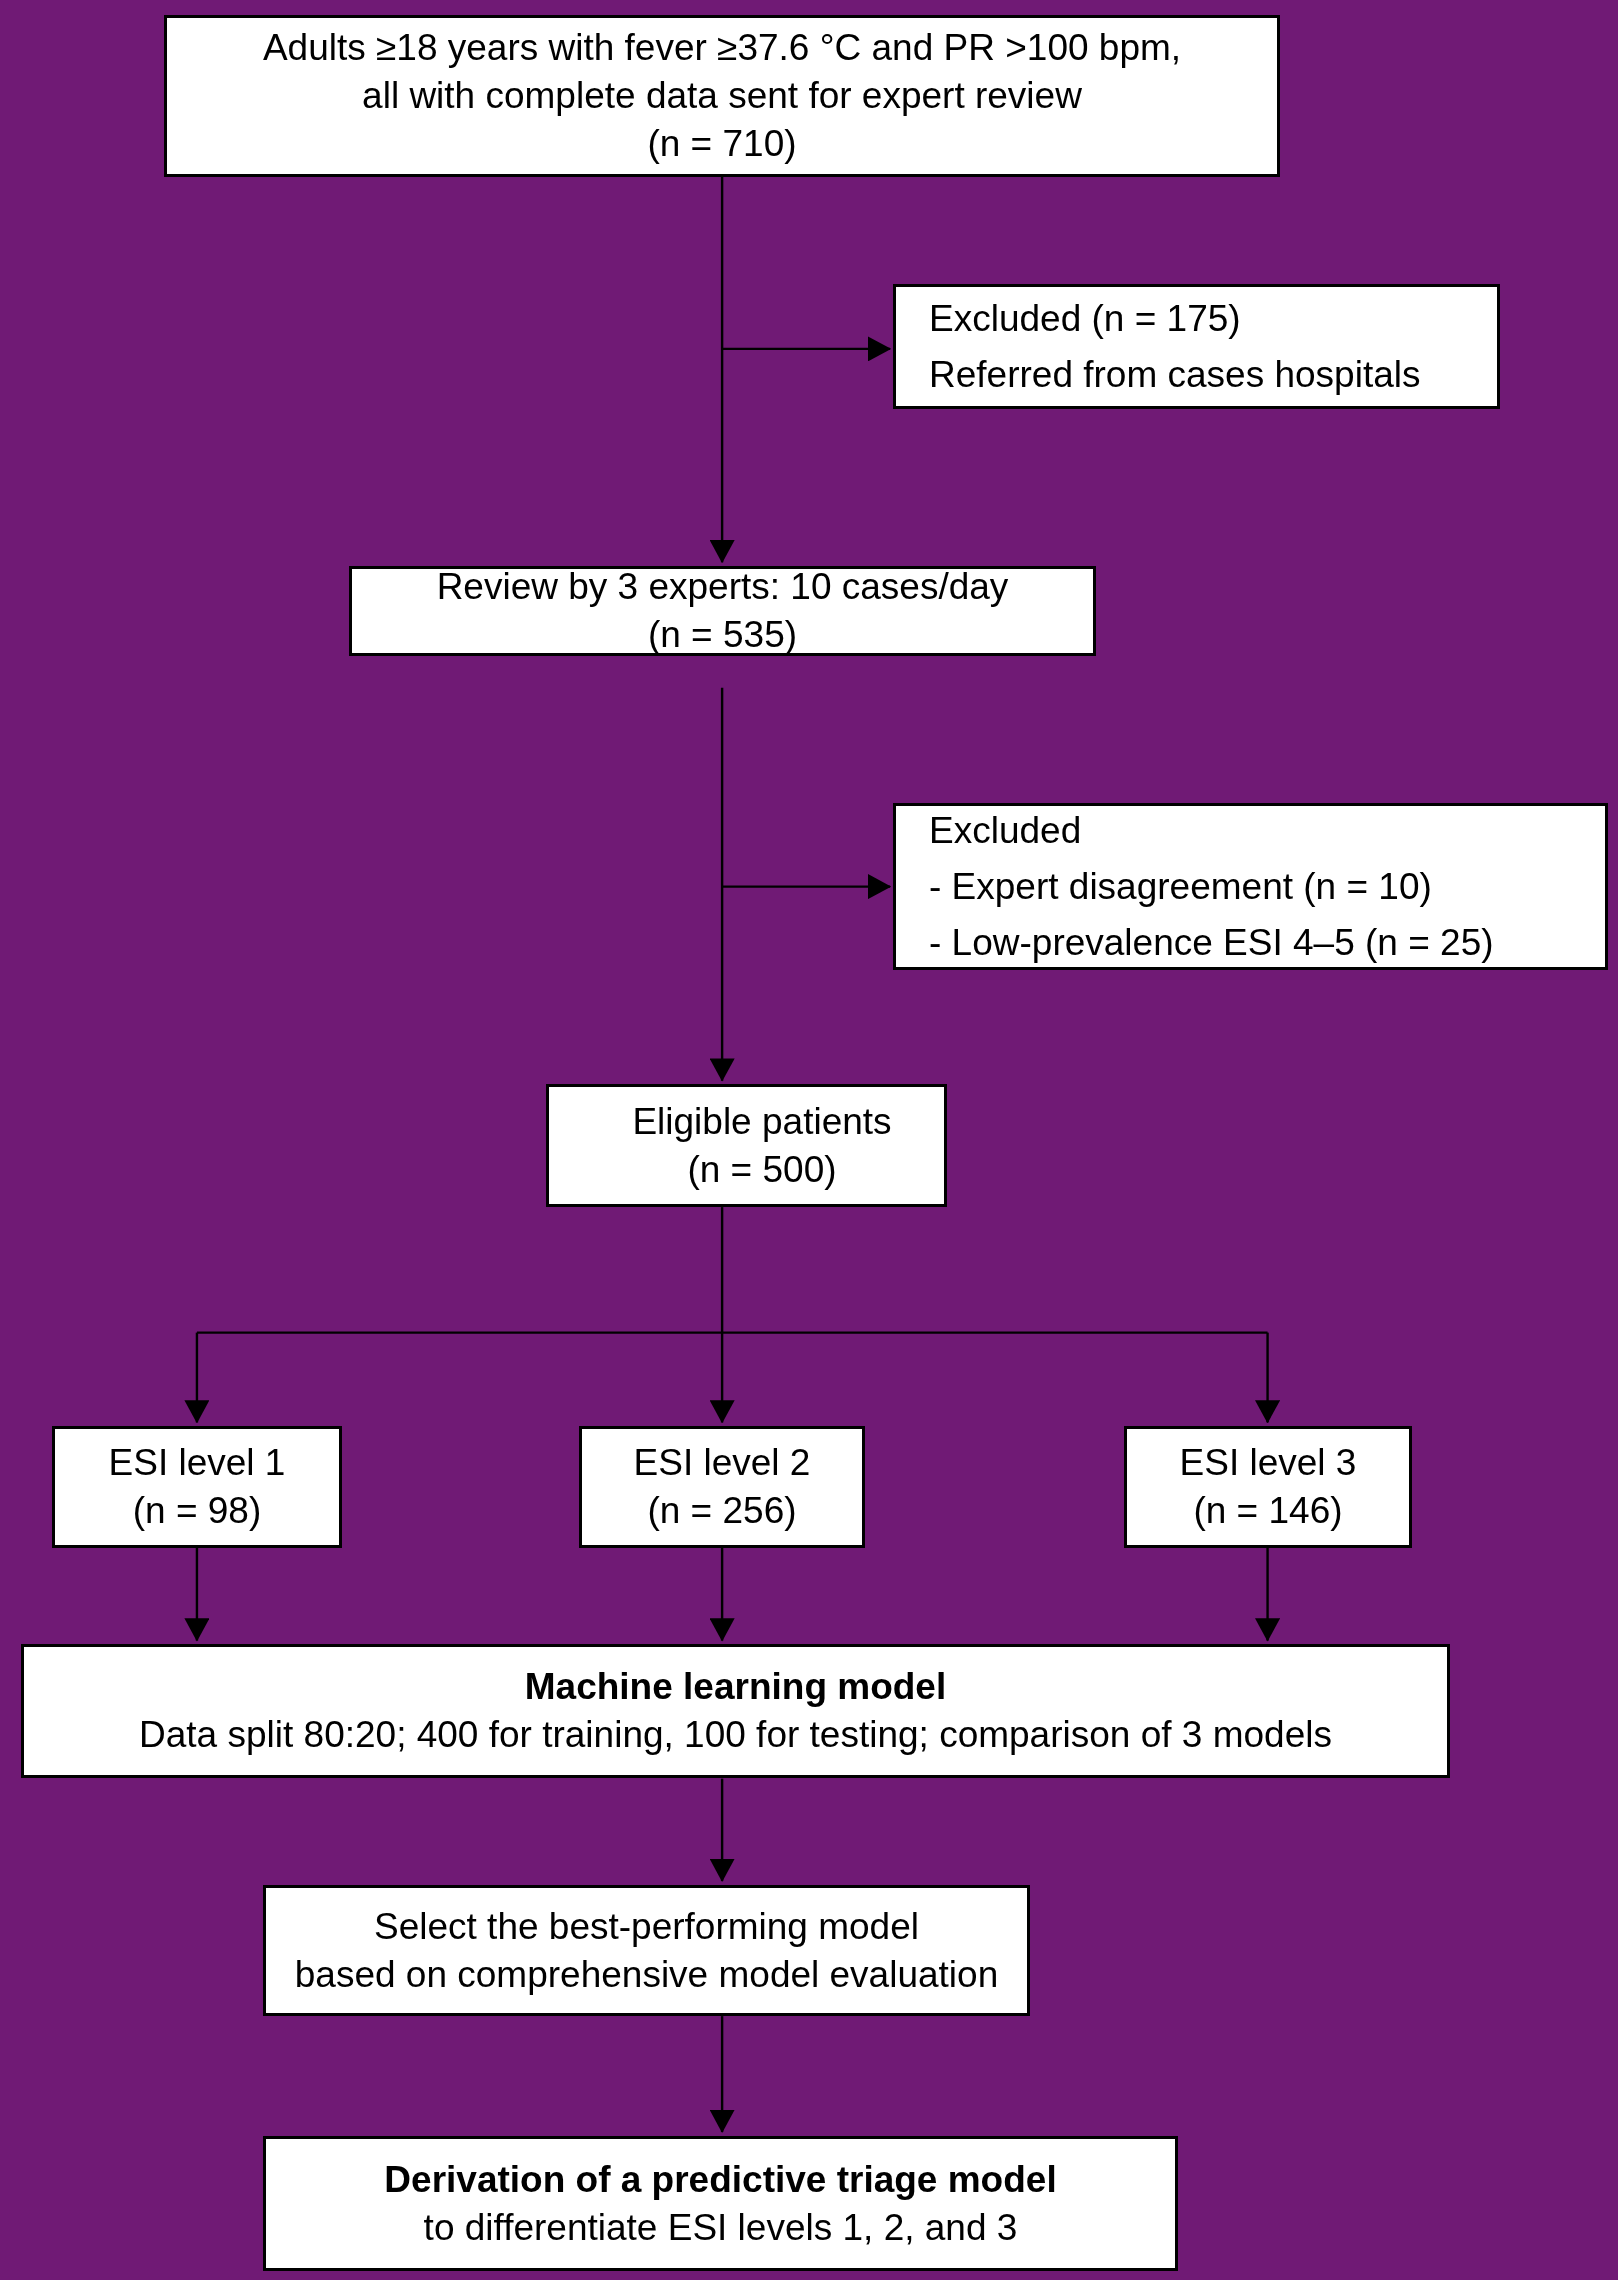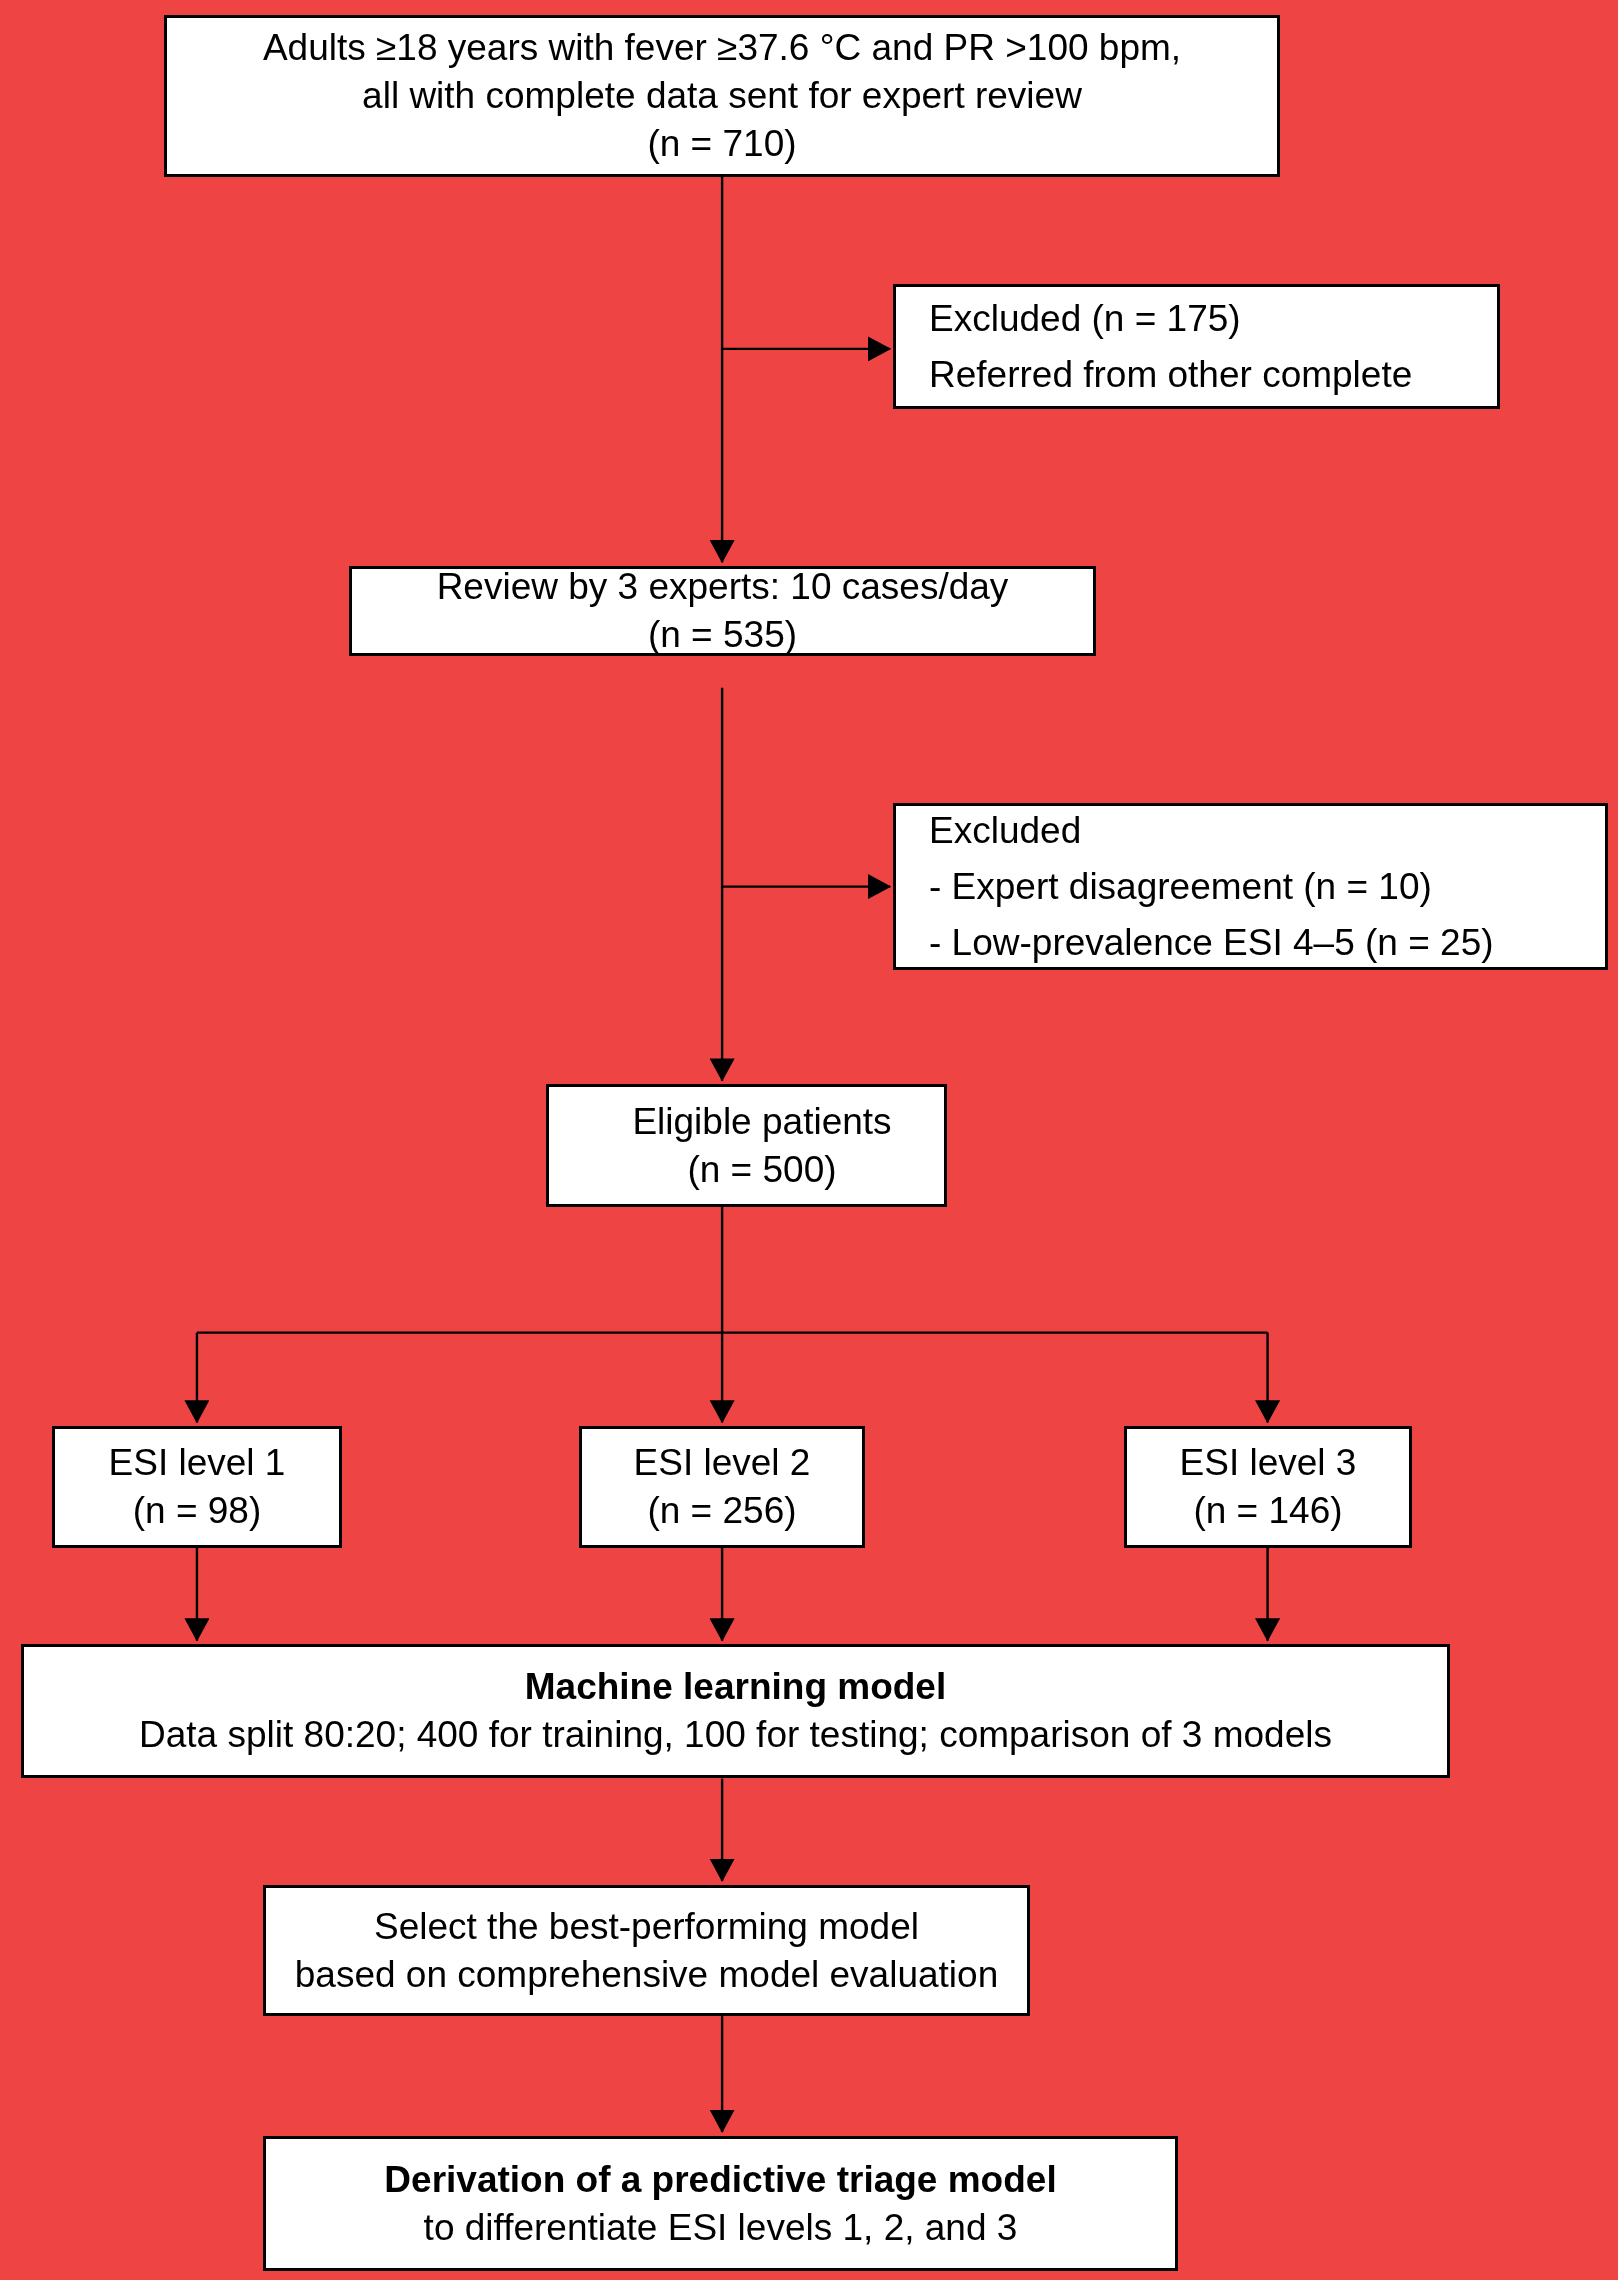--- a/index.html
+++ b/index.html
@@ -4,21 +4,21 @@
 <style>
   html, body {
     margin: 0;
     padding: 0;
     background: #ffffff;
   }
   .canvas {
     position: relative;
     width: 1618px;
     height: 2281px;
-    background: #ef4444;
+    background: #701a75;
     font-family: "Liberation Sans", sans-serif;
     color: #000000;
     overflow: hidden;
   }
   svg.connectors {
     position: absolute;
     left: 0;
     top: 0;
     width: 1618px;
     height: 2281px;
@@ -97,21 +97,21 @@
   </svg>
 
   <div class="box b-population">
     <div>Adults ≥18 years with fever ≥37.6 °C and PR &gt;100 bpm,</div>
     <div>all with complete data sent for expert review</div>
     <div>(n = 710)</div>
   </div>
 
   <div class="box b-excluded1 left-align">
     <div>Excluded (n = 175)</div>
-    <div>Referred from other complete</div>
+    <div>Referred from cases hospitals</div>
   </div>
 
   <div class="box b-review">
     <div>Review by 3 experts: 10 cases/day</div>
     <div>(n = 535)</div>
   </div>
 
   <div class="box b-excluded2 left-align">
     <div>Excluded</div>
     <div>- Expert disagreement (n = 10)</div>

